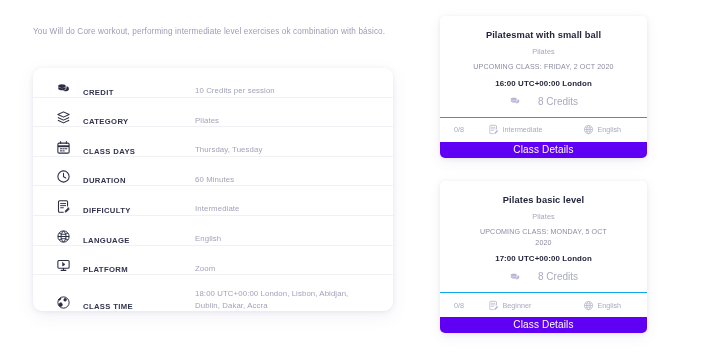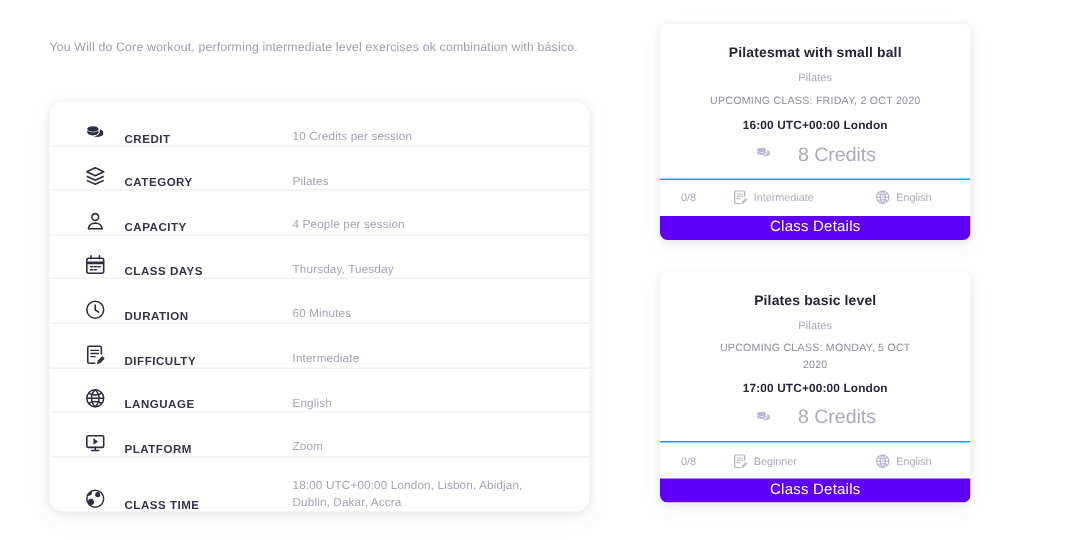--- a/index.html
+++ b/index.html
@@ -81,21 +81,21 @@
     font-size: 7.1px; color: #8b8ca3; letter-spacing: .15px;
     line-height: 10.5px;
   }
   .cc-time {
     margin-top: 6px;
     font-size: 7.9px; font-weight: bold; color: #23253c; letter-spacing: .1px;
   }
   .cc-credits {
     margin-top: 7px;
     display: flex; align-items: center; justify-content: center; gap: 16px;
-    font-size: 13px; color: #a9aabe;
+    font-size: 10px; color: #a9aabe;
   }
   .cc-credits .ico { width: 13px; height: 13px; color: #b9b7d4; display:flex; align-items:center; justify-content:center; }
   .cc-credits .ico svg { width: 12px; height: 12px; display: block; }
 
   .cc-meta {
     display: flex; align-items: center;
     border-top: 1px solid #0ea5e9;
     height: 25px;
     padding: 0 9px;
   }
@@ -148,31 +148,20 @@
           <svg viewBox="0 0 24 24" fill="none" stroke="currentColor" stroke-width="1.7" stroke-linejoin="round">
             <path d="M12 3 3 7.2l9 4.2 9-4.2L12 3z"></path>
             <path d="M3 12l9 4.2 9-4.2"></path>
             <path d="M3 16.4l9 4.2 9-4.2"></path>
           </svg>
         </span>
         <span class="row-label">CATEGORY</span>
         <span class="row-value">Pilates</span>
       </div>
 
-      <div class="info-row">
-        <span class="ico">
-          <svg viewBox="0 0 24 24" fill="none" stroke="currentColor" stroke-width="1.7" stroke-linecap="round">
-            <circle cx="12" cy="7.5" r="3.6"></circle>
-            <path d="M4.8 20c0-3.6 3.2-6 7.2-6s7.2 2.4 7.2 6"></path>
-            <path d="M4.8 20h14.4"></path>
-          </svg>
-        </span>
-        <span class="row-label">CAPACITY</span>
-        <span class="row-value">4 People per session</span>
-      </div>
 
       <div class="info-row">
         <span class="ico">
           <svg viewBox="0 0 24 24" fill="none" stroke="currentColor" stroke-width="1.7">
             <rect x="3" y="5" width="18" height="16" rx="2"></rect>
             <path d="M3 10h18" stroke-width="3"></path>
             <path d="M7.5 2.5v3M16.5 2.5v3" stroke-linecap="round"></path>
             <path d="M7 14h2.2M11 14h2.2M15 14h2.2M7 17.4h2.2M11 17.4h2.2" stroke-width="1.6" stroke-linecap="round"></path>
           </svg>
         </span>

